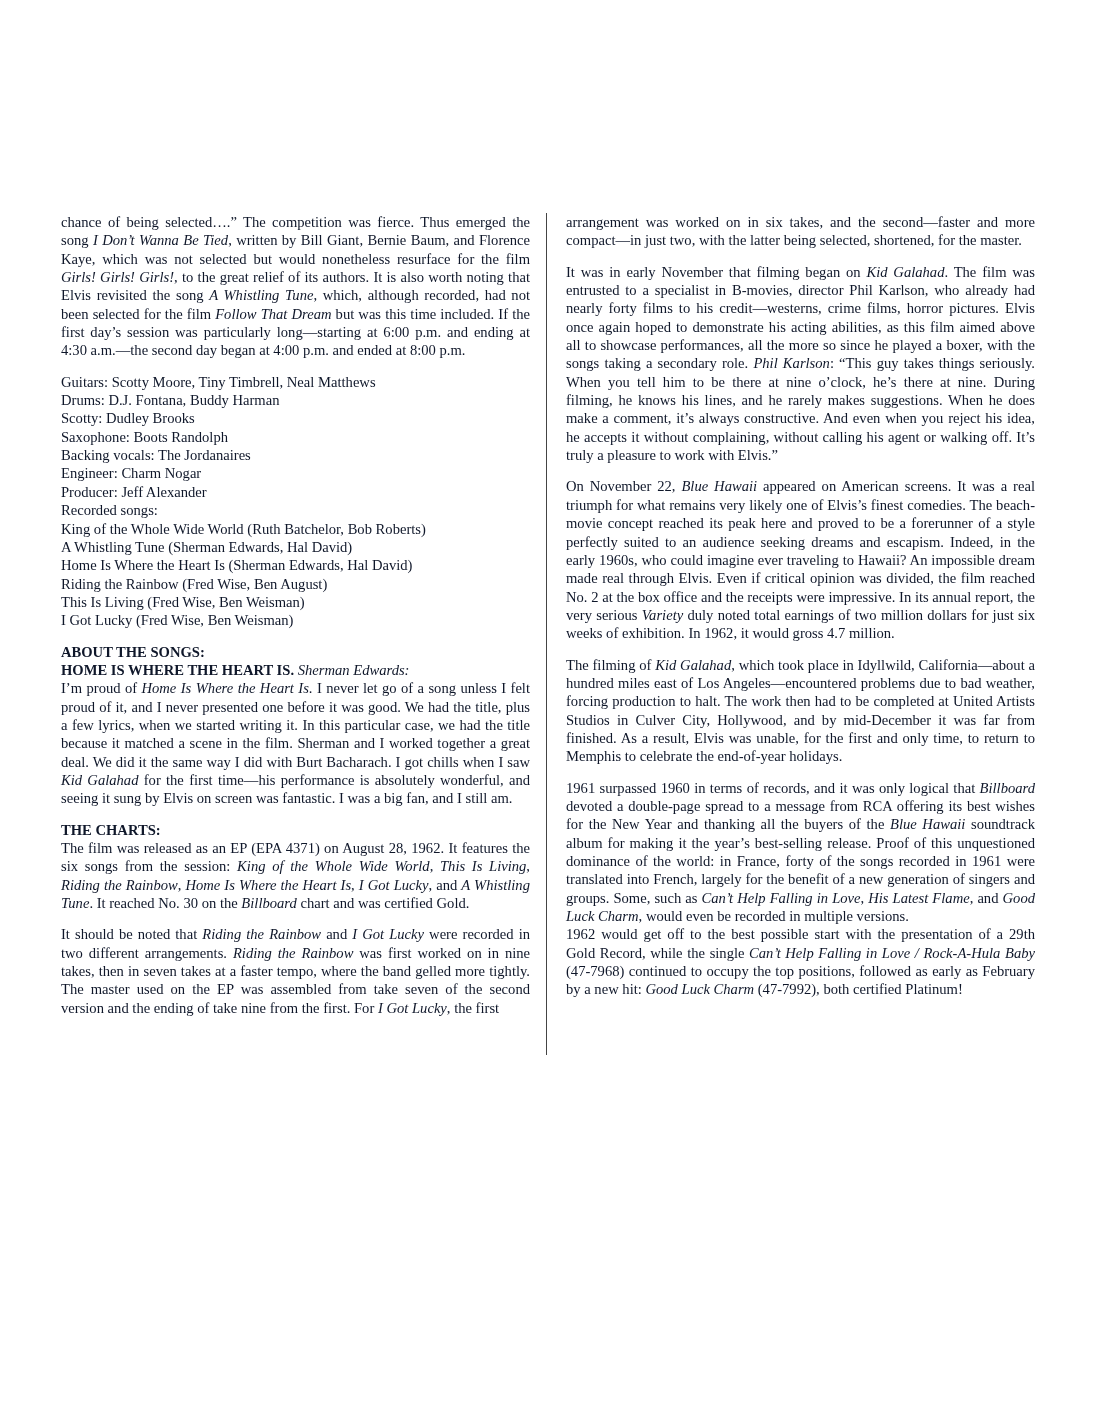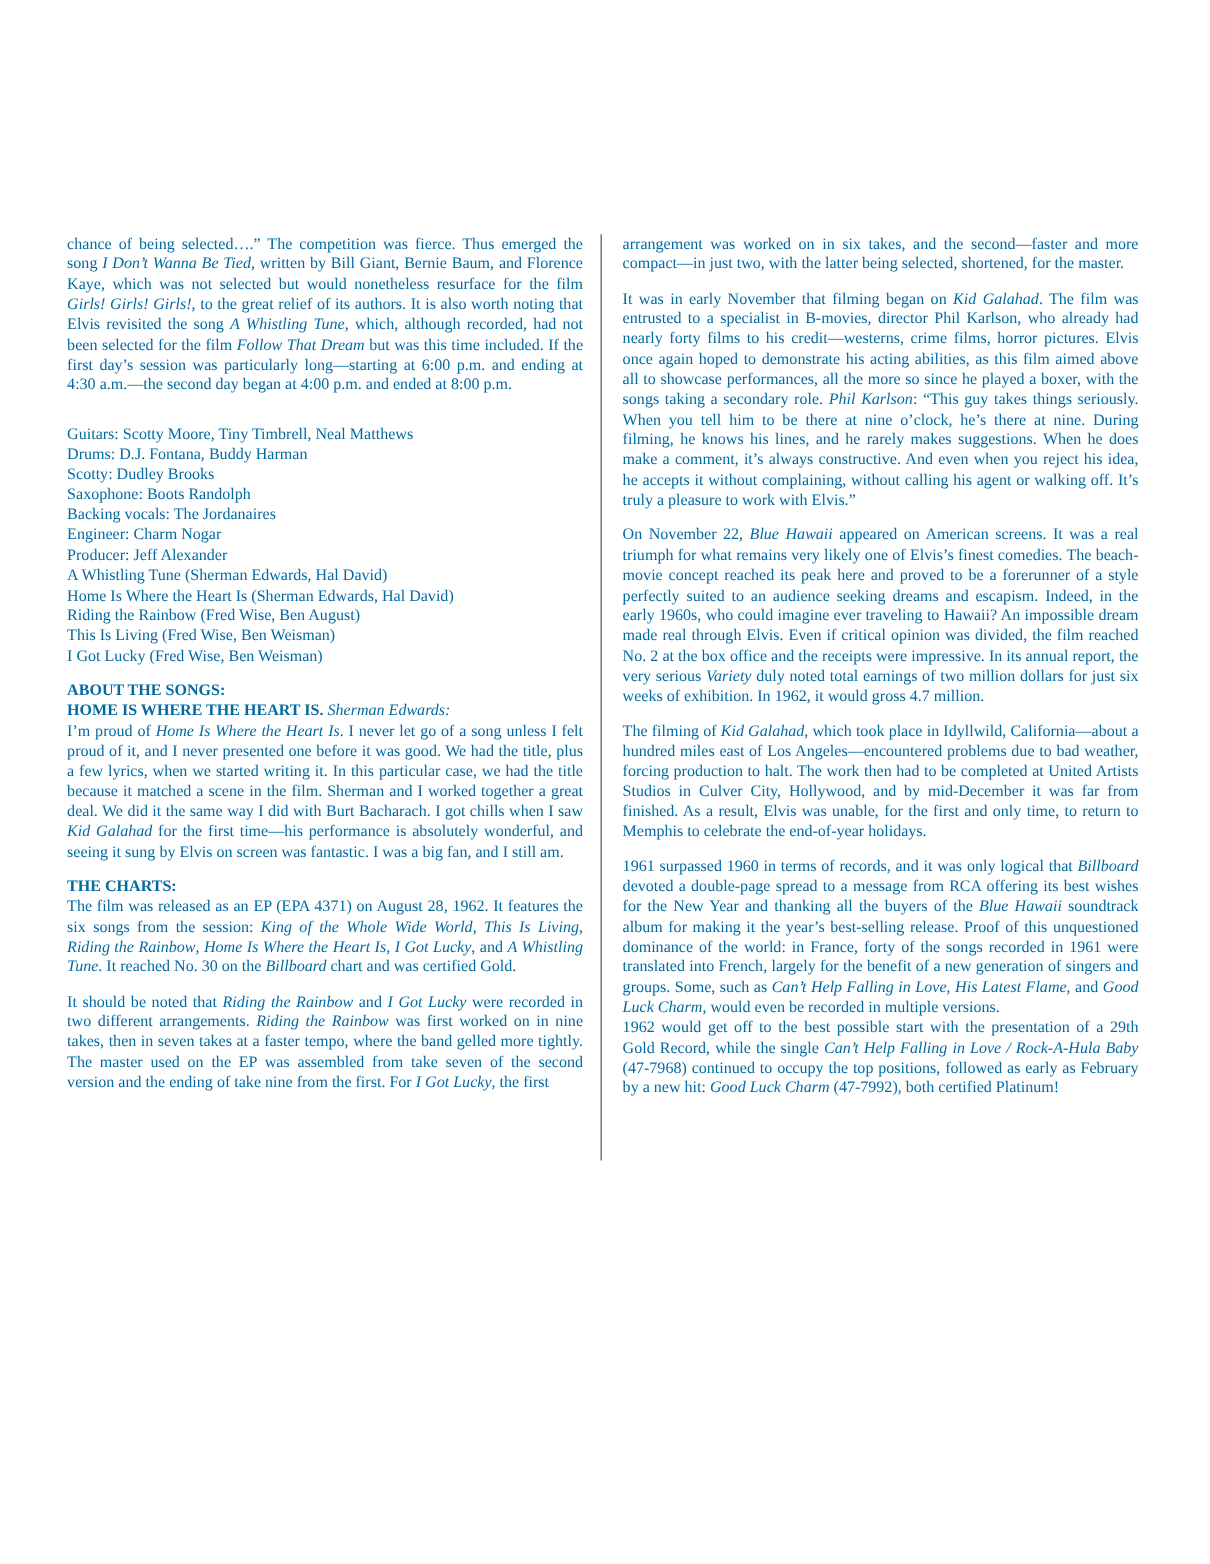--- a/index.html
+++ b/index.html
@@ -1,19 +1,19 @@
 <!DOCTYPE html>
 <html><head>
   <meta charset="utf-8">
   <style>
     html, body { margin: 0; padding: 0; background: #ffffff; }
     body { width: 1100px; height: 1422px; position: relative; overflow: hidden; }
     .page {
       position: absolute; left: 0; top: 0; width: 1100px; height: 1422px;
-      background: #ffffff; color: #0369a1;
+      background: #ffffff; color: #0f172a;
       font-family: "Liberation Serif", "DejaVu Serif", serif;
       font-size: 14.6px; line-height: 18.35px;
     }
     .col { position: absolute; top: 213px; }
     .col-left { left: 61px; width: 469px; }
     .col-right { left: 566px; width: 469px; }
     .divider { position: absolute; left: 546px; top: 213px; width: 1px; height: 842px; background: #444; }
     p { margin: 0; text-align: justify; }
     p.gap { margin-top: 13px; }
     .list { margin: 0; padding: 0; list-style: none; }
@@ -23,28 +23,30 @@
     .left-align { text-align: left; }
   </style>
 </head>
 <body>
 
 <div class="page">
 
   <div class="col col-left">
     <p><span>chance of being selected….” The competition was fierce. Thus emerged the song </span><i>I Don’t Wanna Be Tied</i><span>, written by Bill Giant, Bernie Baum, and Florence Kaye, which was not selected but would nonetheless resurface for the film </span><i>Girls! Girls! Girls!</i><span>, to the great relief of its authors. It is also worth noting that Elvis revisited the song </span><i>A Whistling Tune</i><span>, which, although recorded, had not been selected for the film </span><i>Follow That Dream</i><span> but was this time included. If the first day’s session was particularly long—starting at 6:00 p.m. and ending at 4:30 a.m.—the second day began at 4:00 p.m. and ended at 8:00 p.m.</span></p>
 
-    <ul class="list gap" style="margin-top:26px">
+    <ul class="list gap" style="margin-top:13px">
         <li>Guitars: Scotty Moore, Tiny Timbrell, Neal Matthews</li>
         <li>Drums: D.J. Fontana, Buddy Harman</li>
         <li>Scotty: Dudley Brooks</li>
         <li>Saxophone: Boots Randolph</li>
         <li>Backing vocals: The Jordanaires</li>
         <li>Engineer: Charm Nogar</li>
         <li>Producer: Jeff Alexander</li>
+        <li>Recorded songs:</li>
+        <li>King of the Whole Wide World (Ruth Batchelor, Bob Roberts)</li>
         <li>A Whistling Tune (Sherman Edwards, Hal David)</li>
         <li>Home Is Where the Heart Is (Sherman Edwards, Hal David)</li>
         <li>Riding the Rainbow (Fred Wise, Ben August)</li>
         <li>This Is Living (Fred Wise, Ben Weisman)</li>
         <li>I Got Lucky (Fred Wise, Ben Weisman)</li>
       </ul>
 
     <p class="gap head">ABOUT THE SONGS:</p>
     <p class="left-align"><b>HOME IS WHERE THE HEART IS.</b> <i>Sherman Edwards:</i></p>
     <p><span>I’m proud of </span><i>Home Is Where the Heart Is</i><span>. I never let go of a song unless I felt proud of it, and I never presented one before it was good. We had the title, plus a few lyrics, when we started writing it. In this particular case, we had the title because it matched a scene in the film. Sherman and I worked together a great deal. We did it the same way I did with Burt Bacharach. I got chills when I saw </span><i>Kid Galahad</i><span> for the first time—his performance is absolutely wonderful, and seeing it sung by Elvis on screen was fantastic. I was a big fan, and I still am.</span></p>

